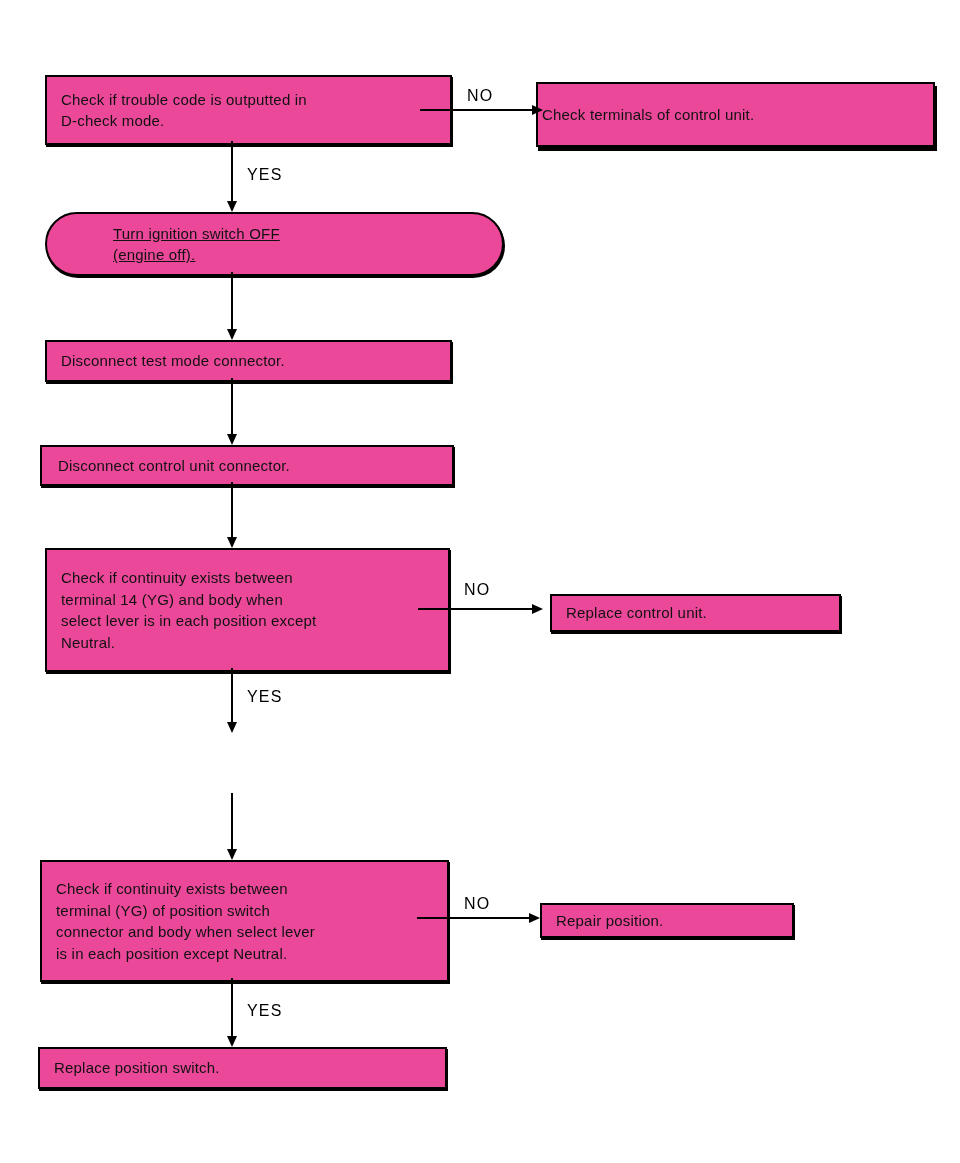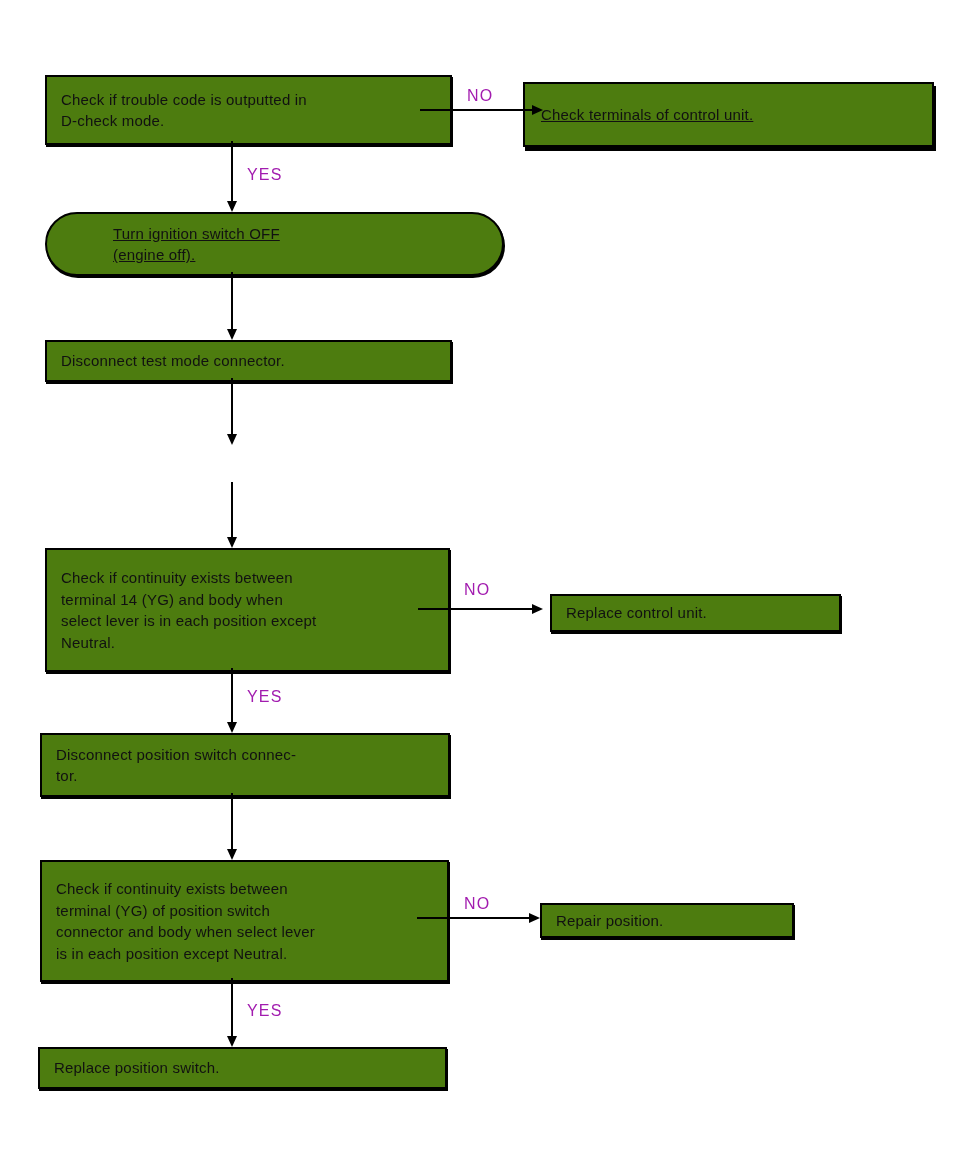--- a/index.html
+++ b/index.html
@@ -7,21 +7,21 @@
     position: relative;
     width: 960px;
     height: 1163px;
     background: #ffffff;
     font-family: "Liberation Sans", sans-serif;
     color: #111;
     overflow: hidden;
   }
   .node {
     position: absolute;
-    background: #4d7c0f;
+    background: #ec4899;
     border: 2px solid #000;
     display: flex;
     align-items: center;
     padding: 0 14px;
     box-shadow: 1px 2px 0 0 #000;
   }
   .node--terminal { border-radius: 32px; }
   .node--shadow { box-shadow: 2px 4px 0 0 #000; }
   .node-text {
     white-space: pre-line;
@@ -48,62 +48,61 @@
     right: -10px;
     width: 0; height: 0;
     border-top: 5.5px solid transparent;
     border-bottom: 5.5px solid transparent;
     border-left: 11px solid #000;
   }
   .edge-label {
     position: absolute;
     font-size: 16px;
     letter-spacing: 1.2px;
-    color: #a21caf;
+    color: #000000;
   }
 </style>
 </head>
 <body>
 
 <div class="canvas">
 
   <div class="node" style="left:45px; top:75px; width:375px; height:66px;">
     <div class="node-text">Check if trouble code is outputted in
 D-check mode.</div>
   </div>
 
-  <div class="node node--shadow" style="left:523px; top:82px; width:377px; height:61px; padding-left:16px;text-decoration:underline;">
+  <div class="node node--shadow" style="left:536px; top:82px; width:377px; height:61px; padding-left:4px;">
     <div class="node-text">Check terminals of control unit.</div>
   </div>
 
   <div class="node node--terminal" style="left:45px; top:212px; width:375px; height:60px; padding-left:66px;text-decoration:underline;">
     <div class="node-text">Turn ignition switch OFF
 (engine off).</div>
   </div>
 
   <div class="node" style="left:45px; top:340px; width:375px; height:38px; ">
     <div class="node-text">Disconnect test mode connector.</div>
   </div>
 
+  <div class="node" style="left:40px; top:445px; width:380px; height:37px; padding-left:16px;">
+    <div class="node-text">Disconnect control unit connector.</div>
+  </div>
 
   <div class="node" style="left:45px; top:548px; width:373px; height:120px;">
     <div class="node-text">Check if continuity exists between
 terminal 14 (YG) and body when
 select lever is in each position except
 Neutral.</div>
   </div>
 
   <div class="node" style="left:543px; top:594px; width:259px; height:34px;margin-left:7px;">
     <div class="node-text">Replace control unit.</div>
   </div>
 
-  <div class="node" style="left:40px; top:733px; width:378px; height:60px;">
-    <div class="node-text">Disconnect position switch connec-
-tor.</div>
-  </div>
 
   <div class="node" style="left:40px; top:860px; width:377px; height:118px;">
     <div class="node-text">Check if continuity exists between
 terminal (YG) of position switch
 connector and body when select lever
 is in each position except Neutral.</div>
   </div>
 
   <div class="node" style="left:540px; top:903px; width:222px; height:31px;">
     <div class="node-text">Repair position.</div>

